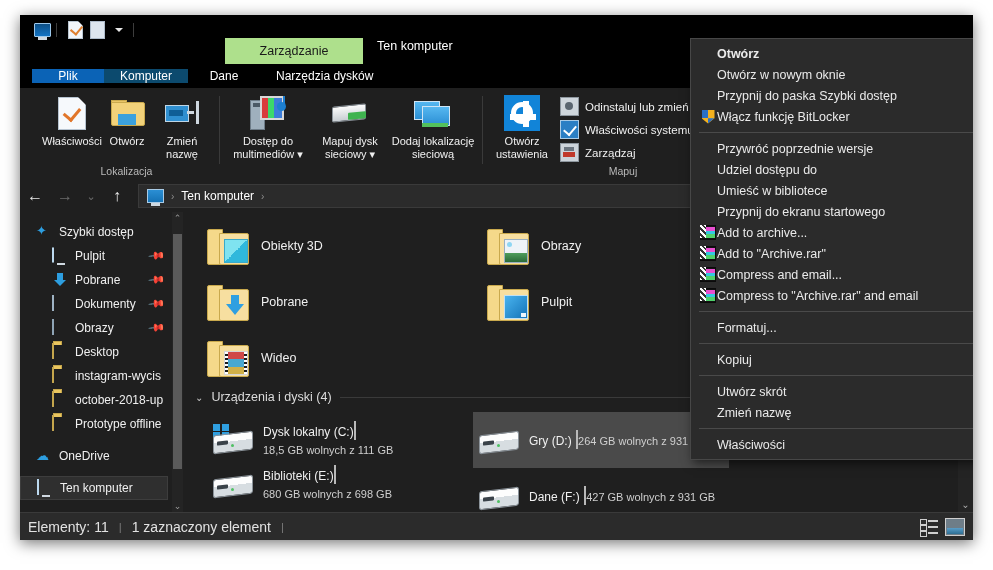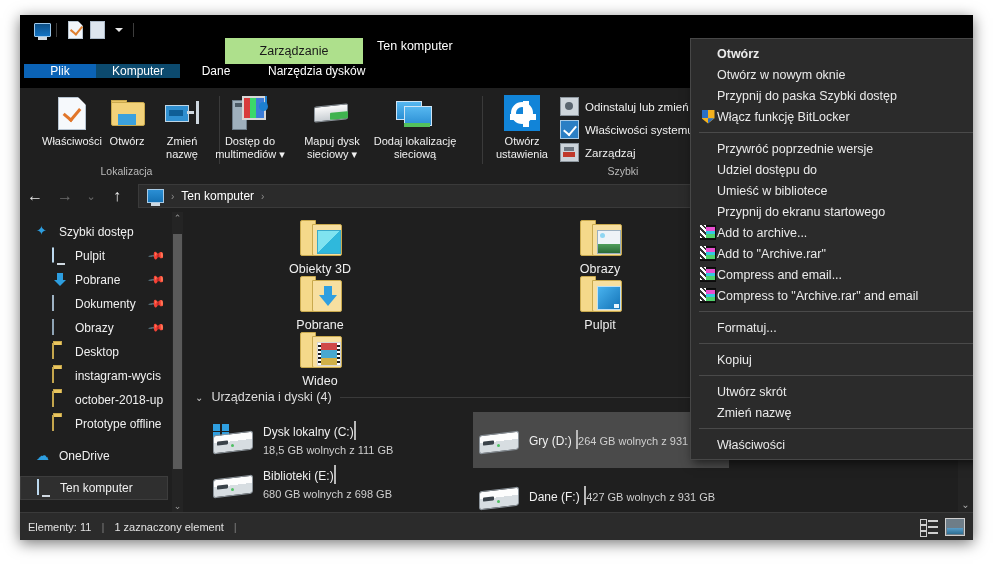--- a/index.html
+++ b/index.html
@@ -64,22 +64,22 @@
   .win-title {
     position: absolute; left: 357px; top: 24px;
     color: #ffffff; font-size: 12.5px;
   }
 
   
   .ribbon-tabs {
     position: absolute; left: 0; top: 49px;
     width: 953px; height: 24px;
     background: #000000;
-    display: flex; align-items: flex-start;
-    padding-left: 4px;
+    display: flex; align-items: center;
+    padding-left: 12px;
     box-sizing: border-box;
   }
   .rtab {
     display: flex; align-items: center; justify-content: center;
     font-size: 12px; color: #ffffff;
     padding: 0 16px;
     min-width: 40px;
   }
   .rtab.file { background: #0b63b6; color: #fff; }
   .rtab.active { background: #0c4a6e; }
@@ -221,21 +221,21 @@
   .sb-arrow { position: absolute; left: 0; width: 11px; height: 12px; color: #9b9b9b; font-size: 9px; text-align: center; line-height: 12px; }
 
   
   .content {
     position: absolute; left: 165px; top: 197px;
     width: 788px; height: 300px;
     background: #1f1f1f; overflow: hidden;
   }
   .tile {
     position: absolute; width: 230px; height: 56px;
-    display: flex; align-items: center; gap: 0; flex-direction: column;
+    display: flex; align-items: center; gap: 12px;
   }
   .tile .nm { font-size: 12.5px; color: #f0f0f0; }
   .fold-big { width: 44px; height: 38px; position: relative; flex: 0 0 44px; }
   .fold-big .bk { position:absolute;left:2px;top:2px;width:14px;height:34px;background:#f5d98a;border:1px solid #c9a94d;border-radius:2px 0 0 2px; }
   .fold-big .fr { position:absolute;left:14px;top:6px;width:28px;height:30px;background:#f7dfa0;border:1px solid #c9a94d;border-radius:0 2px 2px 2px; }
   .fold-big .em { position:absolute;left:19px;top:12px;width:22px;height:22px; }
 
   .em-cube { background: linear-gradient(135deg,#7fe3f0 0 50%,#2fb8dc 50% 100%); border:1px solid #3aa9c9; }
   .em-img { background:#eef3f7;border:1px solid #9bb0c0;position:relative;overflow:hidden; }
   .em-img:after{content:"";position:absolute;left:0;bottom:0;width:100%;height:9px;background:linear-gradient(#4f9e5c,#2b6b38);}
@@ -291,21 +291,21 @@
   .ct-arr { position:absolute; left:0; width:15px; height:14px; text-align:center; line-height:14px; color:#aaa; font-size:10px; }
 
   
   .statusbar {
     position: absolute; left: 0; bottom: 0;
     width: 953px; height: 28px;
     background: #2b2b2b; border-top: 1px solid #3a3a3a;
     display: flex; align-items: center;
     box-sizing: border-box; padding: 0 8px;
   }
-  .st-txt { font-size: 11px; color: #e2e2e2; }
+  .st-txt { font-size: 14px; color: #e2e2e2; }
   .st-div { color: #7a7a7a; margin: 0 10px; font-size: 11.5px; }
   .st-views { margin-left: auto; display: flex; align-items: center; gap: 7px; }
   .vb { width: 18px; height: 16px; position: relative; }
   .vb.details .c1,.vb.details .c2,.vb.details .c3 { position:absolute;left:0;width:5px;height:4px;border:1px solid #cfcfcf; }
   .vb.details .c1{top:0}.vb.details .c2{top:6px}.vb.details .c3{top:12px}
   .vb.details .l1,.vb.details .l2,.vb.details .l3 { position:absolute;left:8px;width:10px;height:2px;background:#cfcfcf; }
   .vb.details .l1{top:1px}.vb.details .l2{top:7px}.vb.details .l3{top:13px}
   .vb.large { border:1px solid #cfcfcf; background:#6e7d88; }
   .vb.large:after{content:"";position:absolute;left:1px;bottom:1px;right:1px;height:6px;background:linear-gradient(#5a9ec9,#2e6f94);}
 
@@ -422,21 +422,21 @@
               </span>
           </span>
           <span class="lb">Zmień</span>
           <span class="lb">nazwę</span>
         </div>
         <div class="gl">Lokalizacja</div>
       </div>
 
       <div class="gdiv" style="left:199px;"></div>
 
-      <div class="rgroup" style="left:187px; width:255px;">
+      <div class="rgroup" style="left:205px; width:255px;">
         <div class="bigbtn" style="left:0px; width:86px;">
           <span class="ic">
             <span class="ic-media">
                 <span class="tower"></span>
                 <span class="film"></span>
                 <span class="note"></span>
               </span>
           </span>
           <span class="lb">Dostęp do</span>
           <span class="lb">multimediów ▾</span>
@@ -481,21 +481,21 @@
           <span>Odinstaluj lub zmień program</span>
         </div>
         <div class="smallitem" style="left:72px; top:32px;">
           <span class="si-ico si-sysprop"></span>
           <span>Właściwości systemu</span>
         </div>
         <div class="smallitem" style="left:72px; top:55px;">
           <span class="si-ico si-manage"></span>
           <span>Zarządzaj</span>
         </div>
-        <div class="gl">Szybki</div>
+        <div class="gl">Mapuj</div>
       </div>
     </div>
 
     <div class="addrbar">
       <span class="navbtn">←</span>
       <span class="navbtn dim">→</span>
       <span class="navbtn sm dim">⌄</span>
       <span class="navbtn">↑</span>
       <div class="crumbs">
         <span class="crumb-pc"></span>

